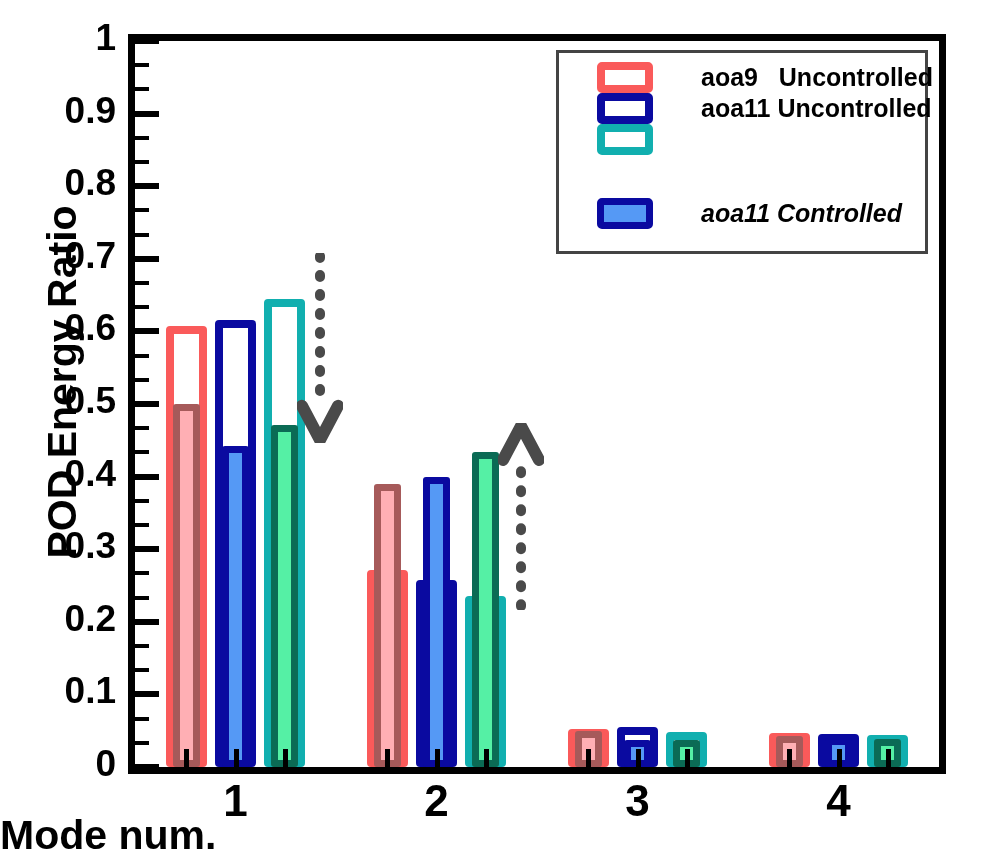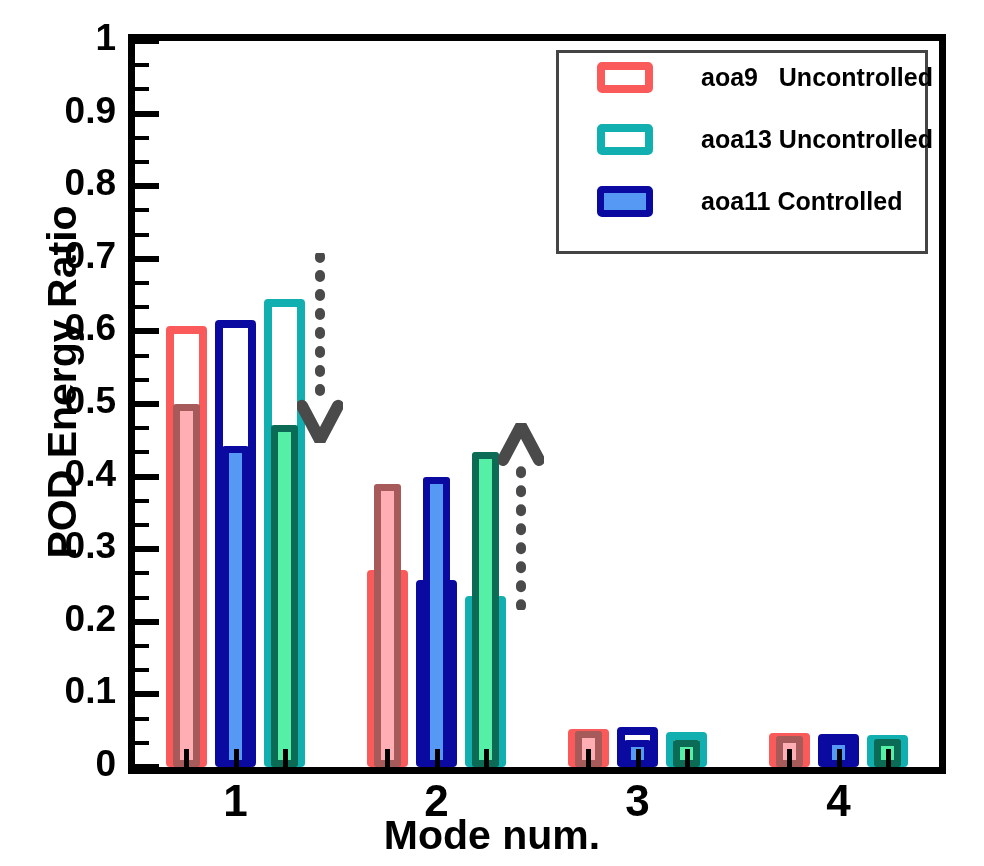--- a/index.html
+++ b/index.html
@@ -10,21 +10,21 @@
 
   
   #ylabel{
     position:absolute;left:-148px;top:352px;width:420px;height:60px;
     transform:rotate(-90deg);transform-origin:center center;
     font-size:41px;font-weight:bold;color:#000;letter-spacing:0px;
     text-align:center;line-height:60px;white-space:nowrap;
   }
   #xlabel{
     position:absolute;left:0;top:812px;width:984px;
-    text-align:center;font-size:41px;font-weight:bold;color:#000;
+    text-align:left;font-size:41px;font-weight:bold;color:#000;
     white-space:nowrap;
   }
 
   
   #plot{
     position:absolute;left:128px;top:34px;width:818px;height:740px;
     border-left:7px solid #000;border-top:7px solid #000;
     border-right:7px solid #000;border-bottom:7px solid #000;
     box-sizing:border-box;background:#fff;
   }
@@ -191,23 +191,26 @@
           </svg>
         </div>
     </div>
   </div>
 
   <div id="legend">
       <div class="leg-row" style="top: 8px;">
         <div class="leg-swatch" style="border-color: rgb(250, 90, 90); background: rgb(255, 255, 255);"></div>
         <div class="leg-text">aoa9   Uncontrolled</div>
       </div>
+      <div class="leg-row" style="top: 39px;">
+        <div class="leg-swatch" style="border-color: rgb(10, 10, 160); background: rgb(255, 255, 255);"></div>
+        <div class="leg-text">aoa11 Uncontrolled</div>
+      </div>
       <div class="leg-row" style="top: 70px;">
         <div class="leg-swatch" style="border-color: rgb(17, 175, 175); background: rgb(255, 255, 255);"></div>
-        <div class="leg-text">aoa13 Uncontrolled</div>
-      </div>
-      <div class="leg-row" style="top: 132px;">
+      </div>
+      <div class="leg-row" style="top: 144px; font-style: italic;">
         <div class="leg-swatch filled" style="border-color: rgb(10, 10, 160); background: rgb(85, 153, 245);"></div>
         <div class="leg-text">aoa11 Controlled</div>
       </div>
     </div>
 
 </div>
 
 </body></html>

